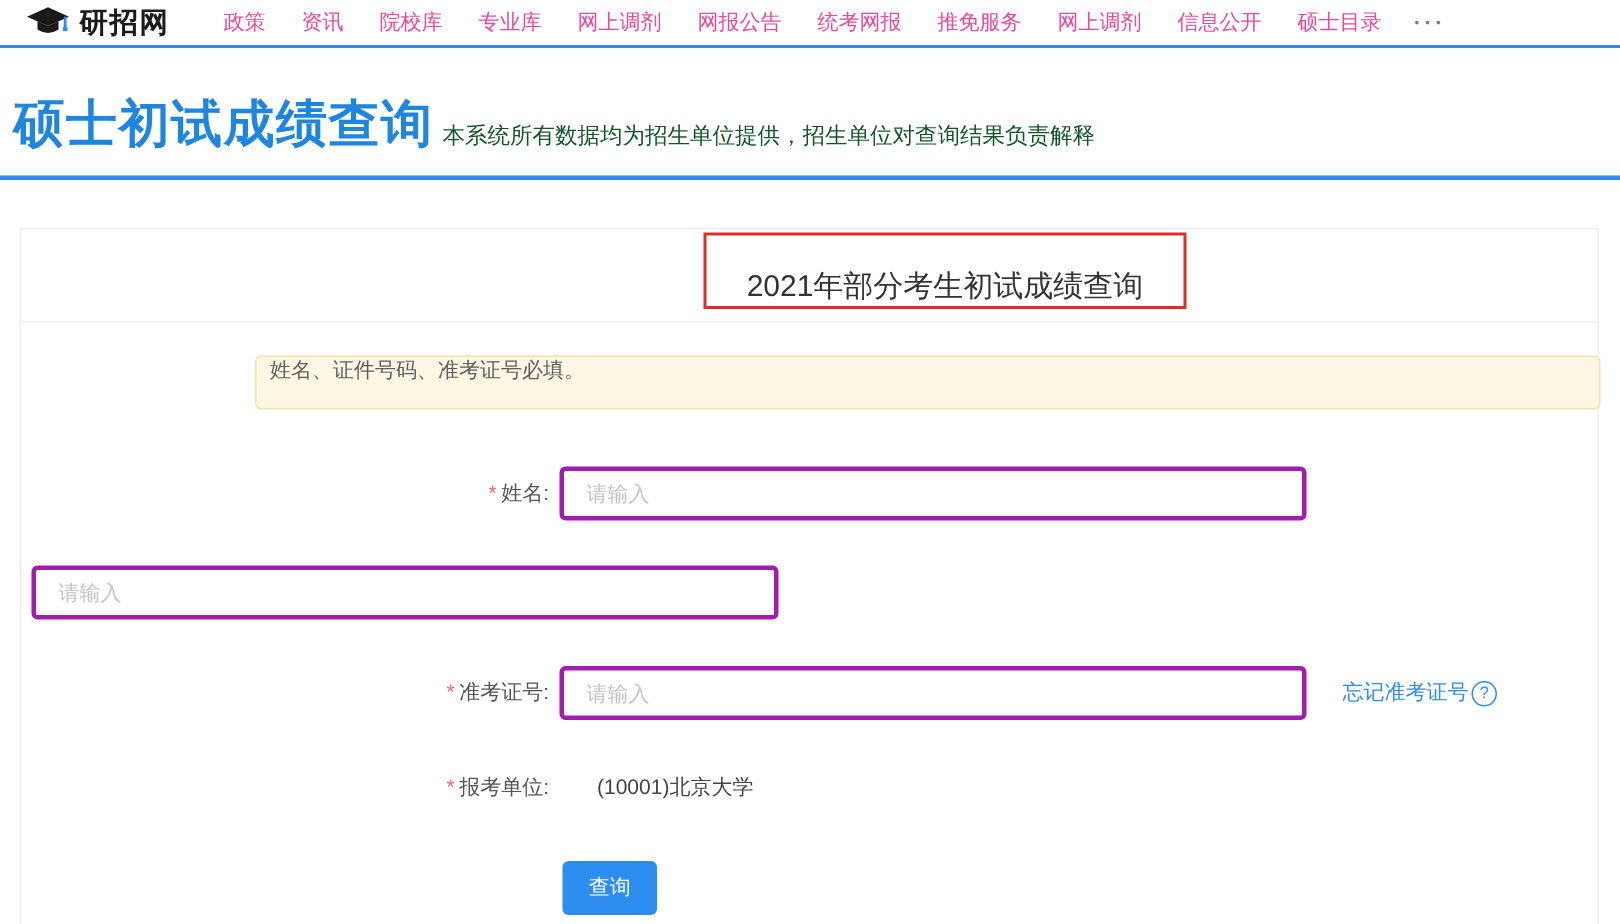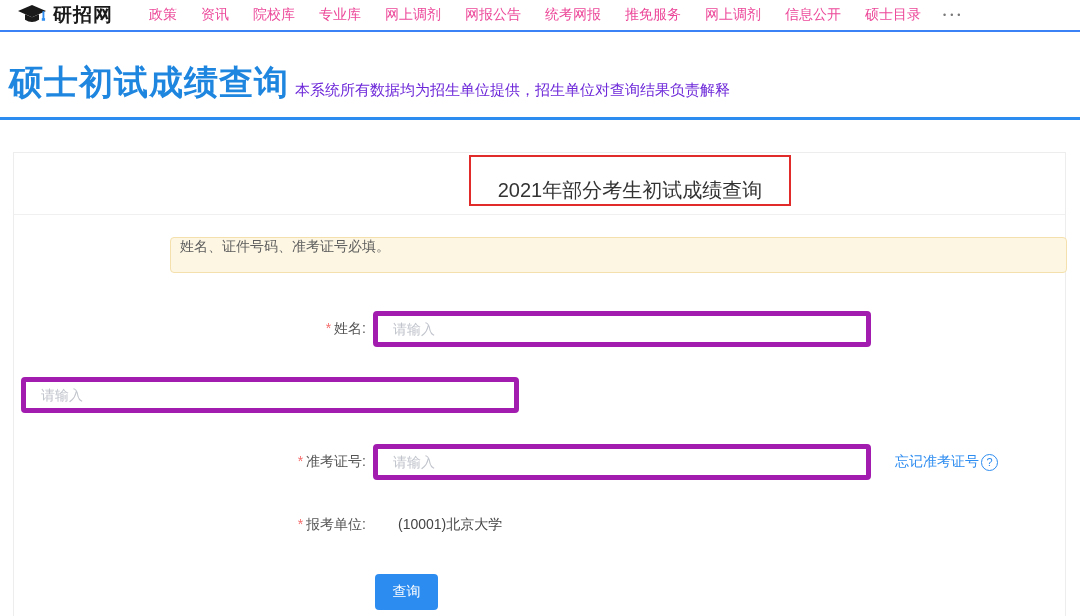--- a/index.html
+++ b/index.html
@@ -19,21 +19,21 @@
   .nav-items{display:flex;gap:24px;margin-left:36px;font-size:14px;color:#ec4899;}
   .nav-item{cursor:pointer;white-space:nowrap;}
   .more-dots{margin-left:22px;color:#7a7a7a;font-size:9px;letter-spacing:4px;cursor:pointer;}
   
   .page-title{
     position:absolute;left:9px;top:60px;
     font-size:34px;font-weight:bold;color:#1f86e0;letter-spacing:1px;
   }
   .page-subtitle{
     position:absolute;left:295px;top:81px;
-    font-size:15px;color:#6d28d9;
+    font-size:15px;color:#14532d;
   }
   .blue-line{position:absolute;left:0;top:117px;width:1080px;height:3px;background:#2d8cf0;}
   
   .card{
     position:absolute;left:13px;top:152px;width:1053px;height:464px;
     background:#fff;border:1px solid #ededed;border-bottom:none;box-sizing:border-box;
   }
   .card-divider{position:absolute;left:0;top:61px;width:100%;height:1px;background:#f0f0f0;}
   .red-box{
     position:absolute;left:455px;top:2px;width:322px;height:51px;
@@ -51,21 +51,21 @@
   
   .field-row{position:absolute;left:0;height:36px;display:flex;align-items:center;}
   .row-1{top:158px;} .row-2{top:224px;} .row-3{top:291px;} .row-4{top:354px;}
   .label-cell{
     width:352px;text-align:right;font-size:14px;color:#555;
     white-space:nowrap;flex:0 0 352px;
   }
   .star{color:#f56c6c;margin-right:3px;font-size:14px;}
   .text-input{
     width:498px;height:36px;box-sizing:border-box;margin-left:7px;
-    border:5px solid #a21caf;border-radius:4px;padding:0 15px;
+    border:3px solid #a21caf;border-radius:4px;padding:0 15px;
     font-size:14px;color:#333;outline:none;background:#fff;
     font-family:"Liberation Sans","DejaVu Sans",sans-serif;
   }
   .text-input::placeholder{color:#c0c4cc;}
   .forgot-link{
     margin-left:24px;display:flex;align-items:center;
     font-size:14px;color:#2d8cf0;cursor:pointer;white-space:nowrap;
   }
   .q-circle{
     width:15px;height:15px;border:1px solid #2d8cf0;border-radius:50%;

